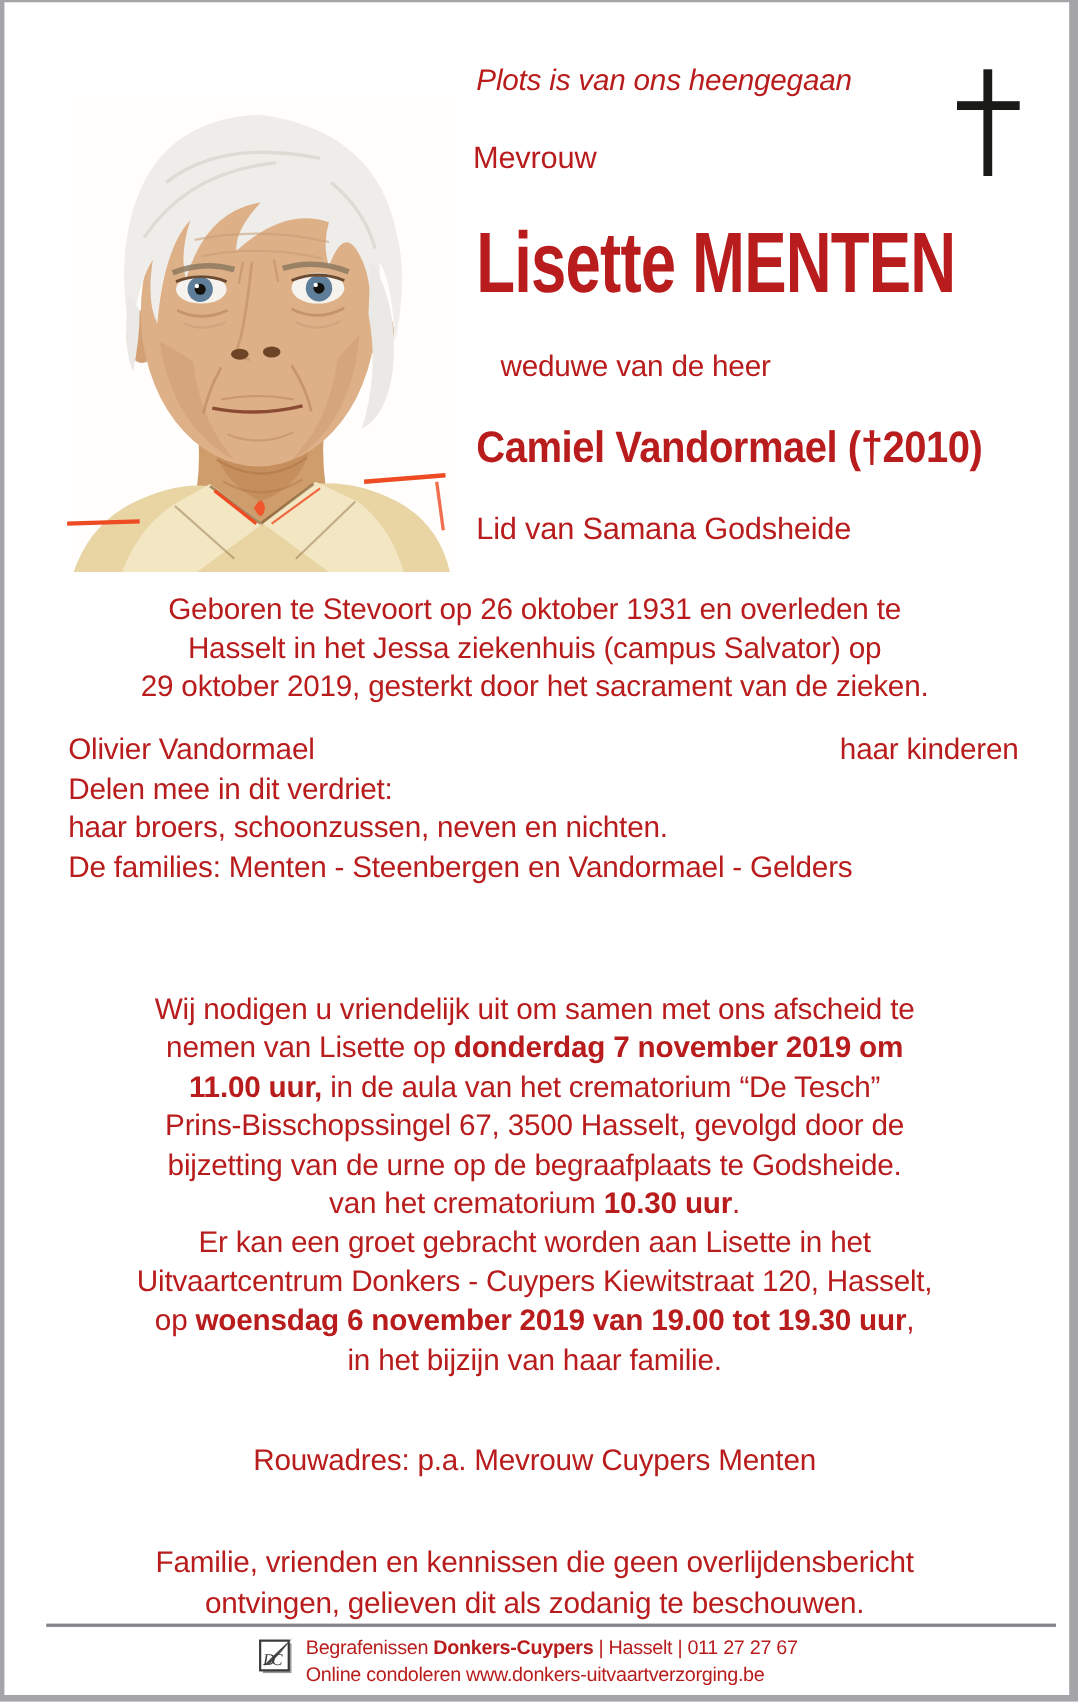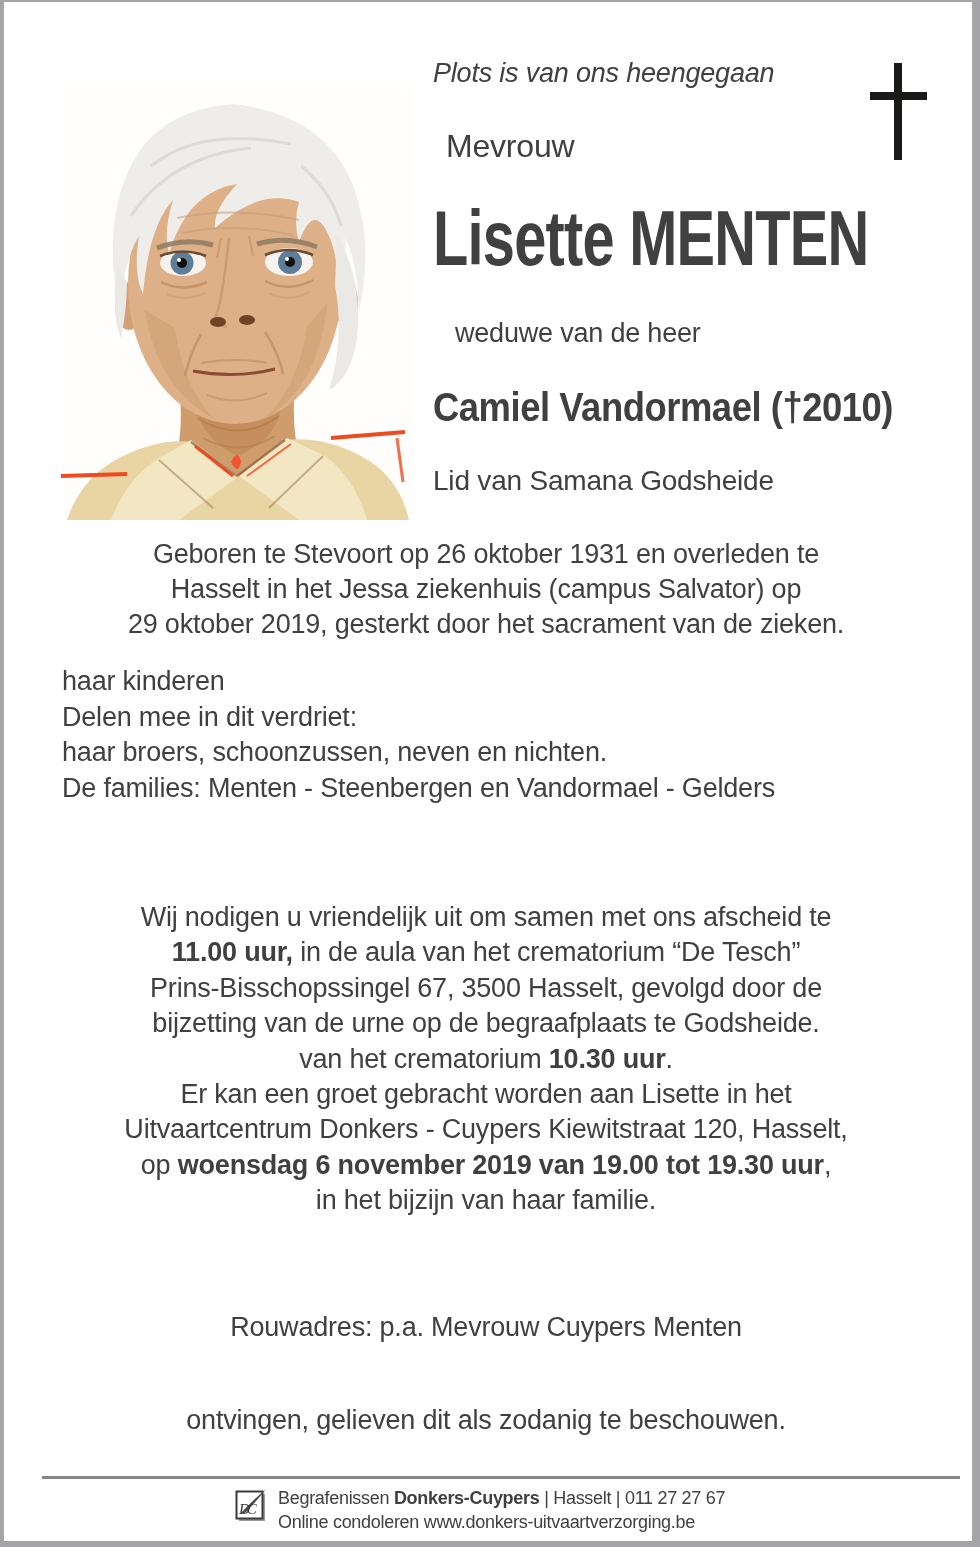--- a/index.html
+++ b/index.html
@@ -1,26 +1,26 @@
 <!DOCTYPE html>
 <html><head>
 <meta charset="utf-8">
 <style>
   html,body { margin:0; padding:0; background:#ffffff; }
   .page {
     position:relative; width:980px; height:1547px; box-sizing:border-box;
     background:#ffffff; overflow:hidden;
     border-style:solid; border-color:#a5a5a9; border-width:2px 8px 6px 4px;
-    font-family:"Liberation Sans", sans-serif; color:#404040;
+    font-family:"Liberation Sans", sans-serif; color:#b91c1c;
     letter-spacing:-0.2px;
   }
   .abs { position:absolute; line-height:1; white-space:nowrap; }
   .photo { position:absolute; left:57px; top:84px; width:352px; height:434px; }
   .epigraph   { left:429px; top:58px;  font-size:27px; font-style:italic; }
-  .salutation { left:442px; top:128px; font-size:32px;text-align:right; }
+  .salutation { left:426px; top:128px; font-size:28px;text-align:right; }
   .deceased   { left:429px; top:197px; font-size:78px; font-weight:bold; letter-spacing:-1px;
                 transform:scaleX(0.74); transform-origin:0 50%; }
   .relation   { left:451px; top:318px; font-size:27px; }
   .spouse     { left:429px; top:385px; font-size:40px; font-weight:bold; letter-spacing:-0.5px;
                 transform:scaleX(0.91); transform-origin:0 50%; }
   .membership { left:429px; top:465px; font-size:28px; }
   .cross { position:absolute; left:0; top:0; }
   .cross .v { position:absolute; left:890px; top:61px; width:8px;  height:97px; background:#1a1a18; }
   .cross .h { position:absolute; left:866px; top:90px; width:57px; height:8px;  background:#1a1a18; }
   .para { position:absolute; font-size:27px; }
@@ -128,44 +128,47 @@
   </div>
 
   <div class="para center life">
     <div class="line">Geboren te Stevoort op 26 oktober 1931 en overleden te</div>
     <div class="line">Hasselt in het Jessa ziekenhuis (campus Salvator) op</div>
     <div class="line">29 oktober 2019, gesterkt door het sacrament van de zieken.</div>
   </div>
 
   <div class="para family">
     <div class="line split">
+      <span>Olivier Vandormael</span>
       <span>haar kinderen</span>
     </div>
     <div class="line">Delen mee in dit verdriet:</div>
     <div class="line">haar broers, schoonzussen, neven en nichten.</div>
     <div class="line">De families: Menten - Steenbergen en Vandormael - Gelders</div>
   </div>
 
   <div class="para center invite">
     <div class="line"><span>Wij nodigen u vriendelijk uit om samen met ons afscheid te</span></div>
+    <div class="line"><span>nemen van Lisette op </span><span class="b">donderdag 7 november 2019 om</span></div>
     <div class="line"><span class="b">11.00 uur,</span><span> in de aula van het crematorium “De Tesch”</span></div>
     <div class="line"><span>Prins-Bisschopssingel 67, 3500 Hasselt, gevolgd door de</span></div>
     <div class="line"><span>bijzetting van de urne op de begraafplaats te Godsheide.</span></div>
     <div class="line"><span>van het crematorium </span><span class="b">10.30 uur</span><span>.</span></div>
     <div class="line"><span>Er kan een groet gebracht worden aan Lisette in het</span></div>
     <div class="line"><span>Uitvaartcentrum Donkers - Cuypers Kiewitstraat 120, Hasselt,</span></div>
     <div class="line"><span>op </span><span class="b">woensdag 6 november 2019 van 19.00 tot 19.30 uur</span><span>,</span></div>
     <div class="line"><span>in het bijzijn van haar familie.</span></div>
   </div>
 
   <div class="para center rouw">
     <div class="line">Rouwadres: p.a. Mevrouw Cuypers Menten</div>
   </div>
 
   <div class="para center notice">
+    <div class="line">Familie, vrienden en kennissen die geen overlijdensbericht</div>
     <div class="line">ontvingen, gelieven dit als zodanig te beschouwen.</div>
   </div>
 
   <div class="rule"></div>
   <div class="footer">
     <svg class="logo" viewBox="0 0 34 36">
       <rect x="4" y="7" width="26" height="27" fill="#9a9a9e"></rect>
       <rect x="1.5" y="4.5" width="26" height="27" fill="#ffffff" stroke="#3a3a3a" stroke-width="2"></rect>
       <path d="M5 27 Q15 16 31 2 Q21 15 10 26 Z" fill="#4a4a4a"></path>
       <text x="4" y="27" font-family="Liberation Serif, serif" font-size="15" font-style="italic" fill="#3a3a3a" letter-spacing="-3">DC</text>

